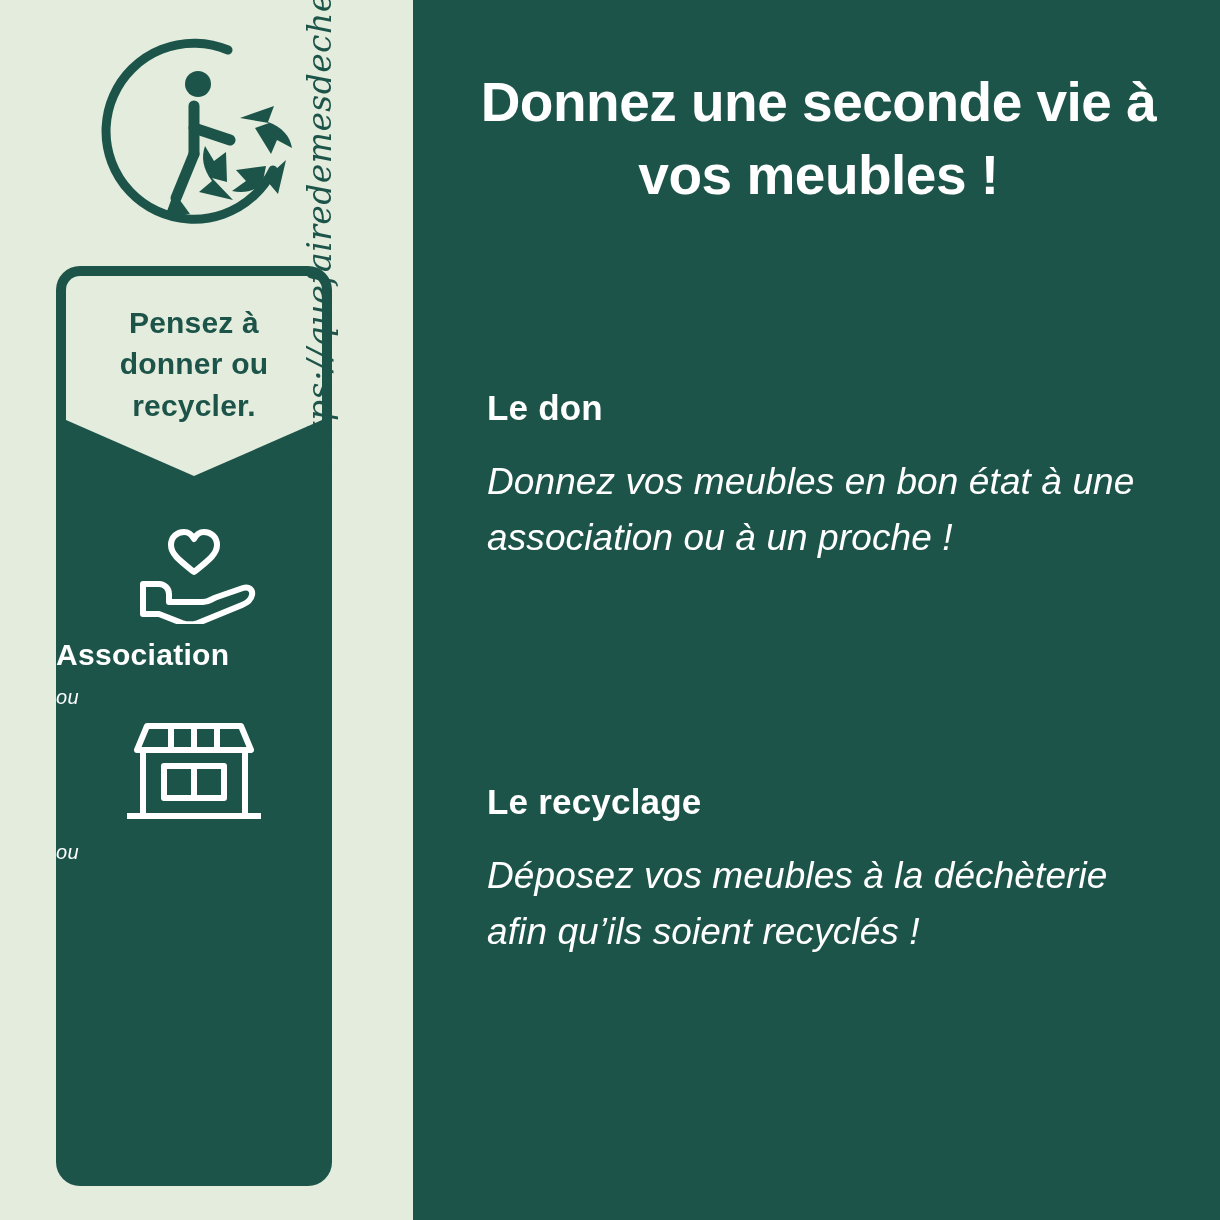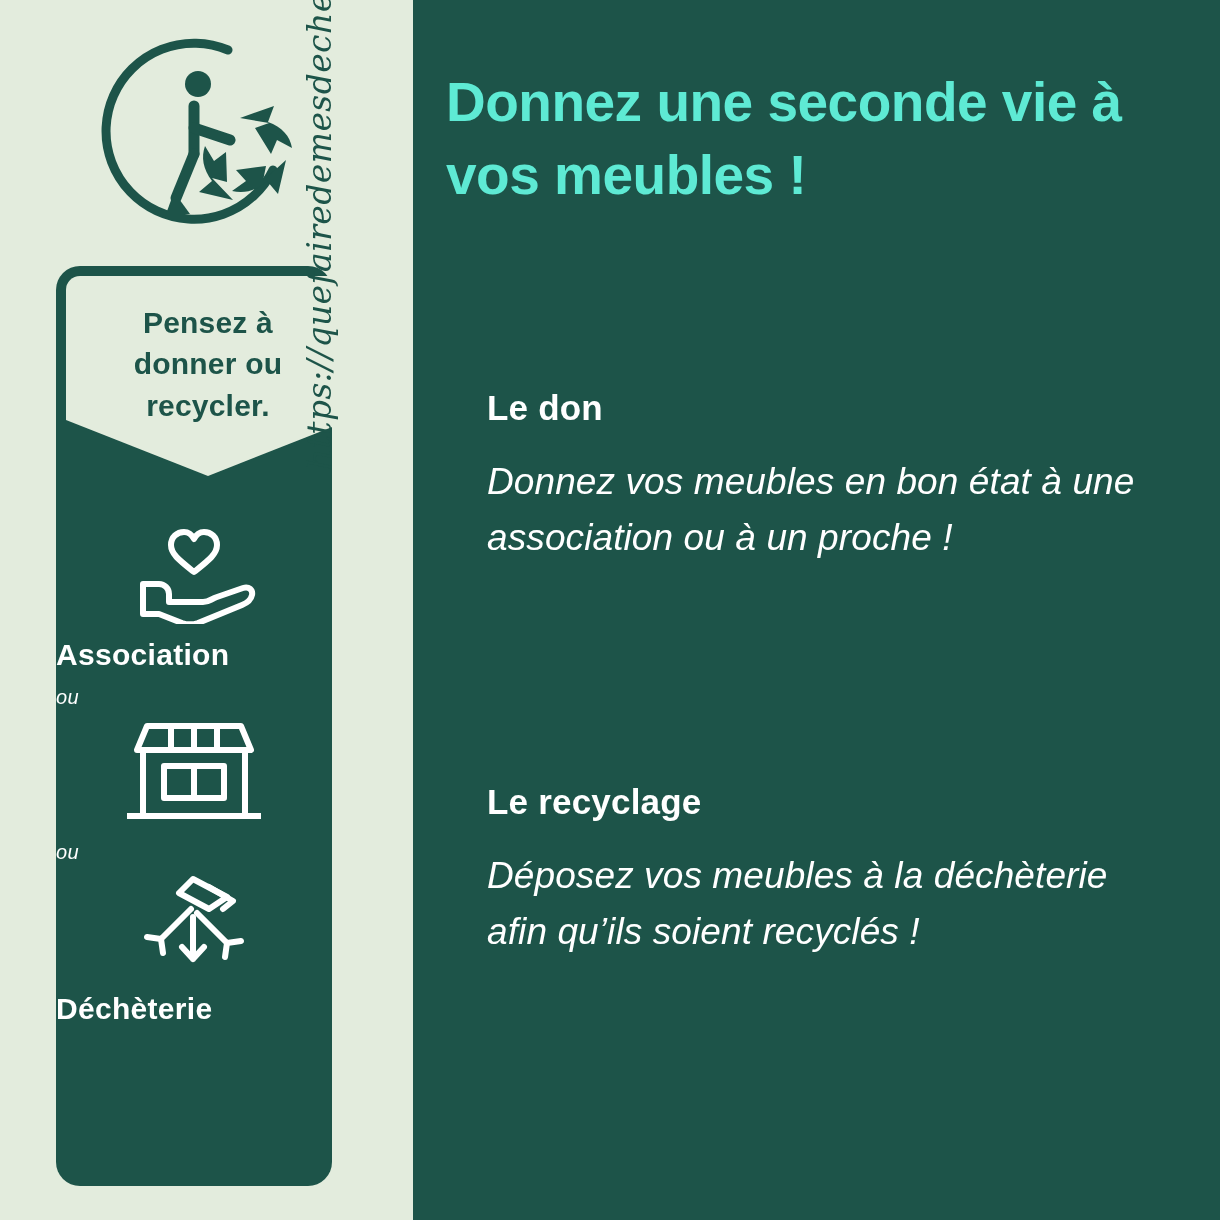--- a/index.html
+++ b/index.html
@@ -55,21 +55,20 @@
   }
   .ribbon-head {
     position: absolute;
     left: 66px;
     top: 276px;
     width: 256px;
     height: 200px;
     background: #e3ecdd;
     border-radius: 14px 14px 0 0;
     clip-path: polygon(0 0, 100% 0, 100% 72%, 50% 100%, 0 72%);
-    padding-left: 28px;
   }
   .ribbon-head-text {
     position: absolute;
     left: 0;
     top: 26px;
     width: 100%;
     text-align: center;
     color: #1d5449;
     font-size: 30px;
     font-weight: bold;
@@ -122,21 +121,22 @@
     font-size: 33px;
     letter-spacing: .4px;
     white-space: nowrap;
   }
   
   .headline {
     position: absolute;
     left: 446px;
     top: 66px;
     width: 745px;
-    color: #5eead4;
+    text-align: center;
+    color: #ffffff;
     font-size: 55px;
     font-weight: bold;
     line-height: 1.32;
     letter-spacing: -0.5px;
   }
   .section {
     position: absolute;
     left: 487px;
     width: 690px;
     color: #ffffff;
@@ -215,34 +215,20 @@
             <rect x="45" y="48" width="60" height="32"></rect>
             <path d="M75 48 v32"></path>
             <path d="M8 98 h134"></path>
           </g>
         </svg>
       </div>
     </div>
 
     <div class="step-sep">ou</div>
 
-    <div class="step">
-      <div class="step-icon">
-        <svg viewBox="0 0 130 110" width="130" height="110" aria-hidden="true">
-          <g fill="none" stroke="#ffffff" stroke-width="6" stroke-linejoin="round" stroke-linecap="round">
-            <path d="M64 6 l34 18 -18 12 -30 -16 z"></path>
-            <path d="M80 14 l24 14 -10 8"></path>
-            <path d="M62 36 L32 66 M32 66 l-14 -2 M32 66 l2 14"></path>
-            <path d="M68 40 l30 30 M98 70 l14 -2 M98 70 l-2 14"></path>
-            <path d="M64 44 v42 M64 86 l-11 -12 M64 86 l11 -12"></path>
-          </g>
-        </svg>
-      </div>
-      <div class="step-label">Déchèterie</div>
-    </div>
 
   </div>
 
   <div class="url-vert">https://quefairedemesdechets.fr</div>
 
   <div class="headline">Donnez une seconde vie à vos meubles !</div>
 
   <div class="section don">
     <div class="section-title">Le don</div>
     <div class="section-body">Donnez vos meubles en bon état à une association ou à un proche !</div>

